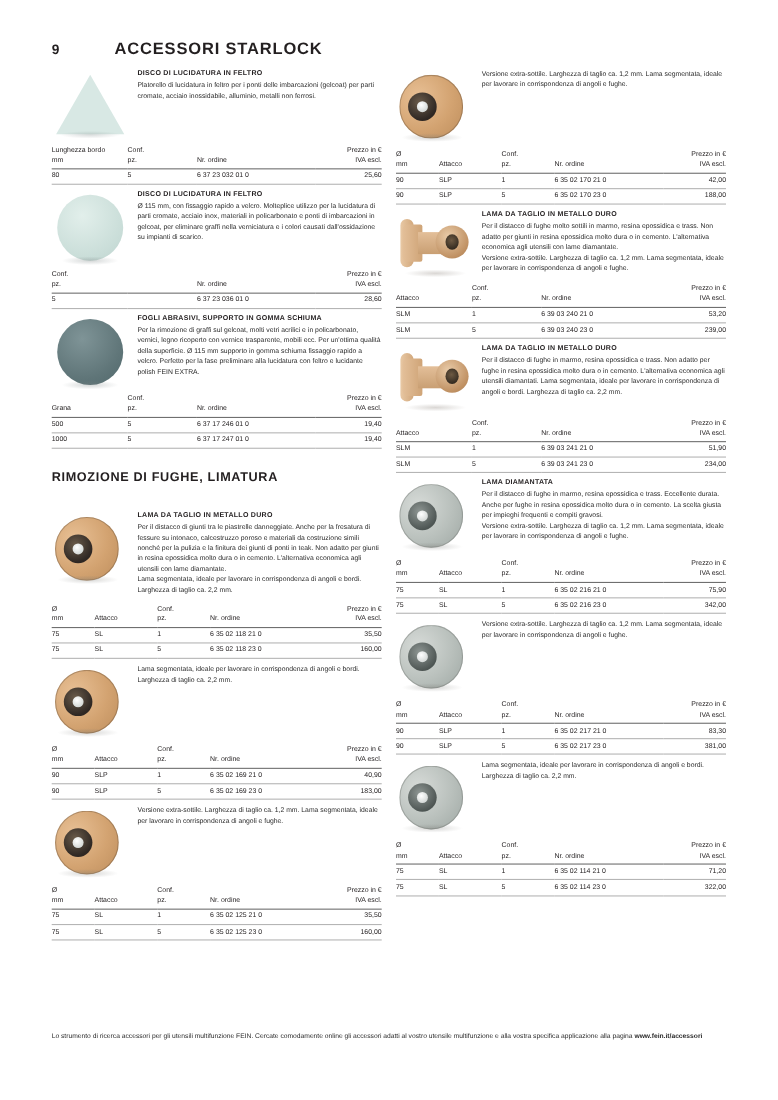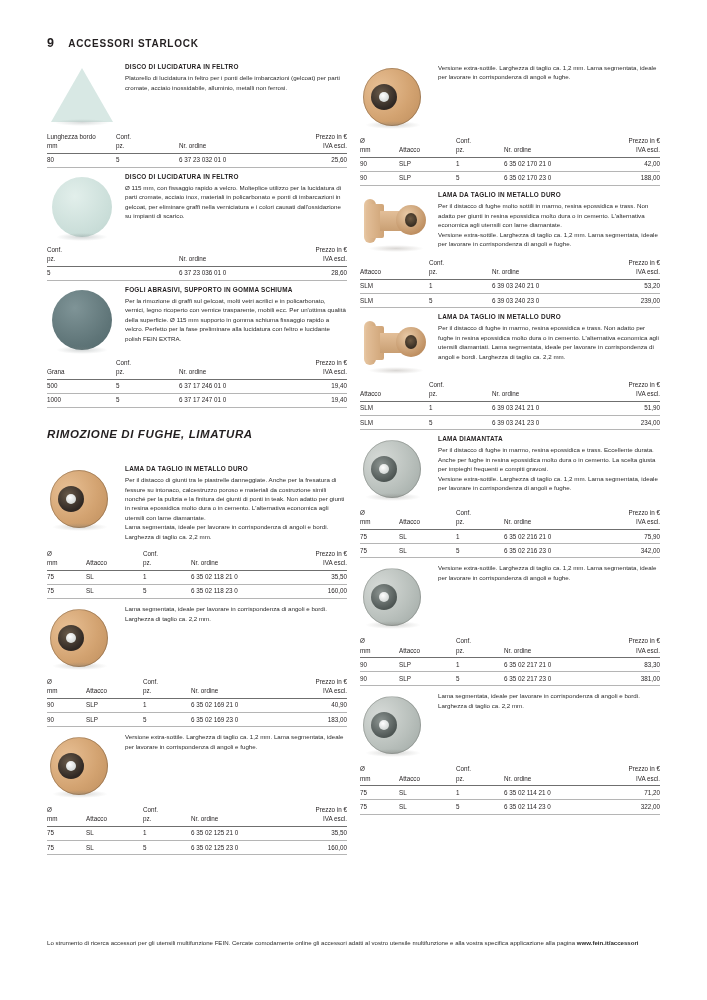--- a/index.html
+++ b/index.html
@@ -11,34 +11,34 @@
     overflow: hidden;
   }
   .page { position: relative; width: 707px; height: 1000px; padding: 0; }
 
   
   .page-header {
     position: absolute; left: 47px; top: 36px;
     display: flex; align-items: baseline; gap: 14px;
   }
   .chapter-num { font-size: 12.5px; font-weight: bold; letter-spacing: .2px; }
-  .chapter-title { font-size: 10px; font-weight: bold; letter-spacing: .75px; }
+  .chapter-title { font-size: 15px; font-weight: bold; letter-spacing: .75px; margin-left: 36px; }
 
   
   .columns {
     position: absolute; left: 47px; top: 58px;
     width: 613px;
     display: flex; gap: 13px;
   }
   .col { width: 300px; }
 
   
   .section-heading {
     font-size: 11.5px; font-weight: bold; letter-spacing: .6px;
-    margin-top: 20px; margin-bottom: 24px; font-style: italic;
+    margin-top: 20px; margin-bottom: 24px;
   }
 
   
   .product { display: flex; gap: 0px; margin-top: 4px; }
   .prod-media { width: 78px; flex: 0 0 78px; padding-top: 2px; }
   .prod-text { flex: 1; padding-top: 1px; }
   .prod-title {
     font-size: 6.4px; font-weight: bold; letter-spacing: .25px;
     margin-bottom: 1.5px; line-height: 1.35;
   }

